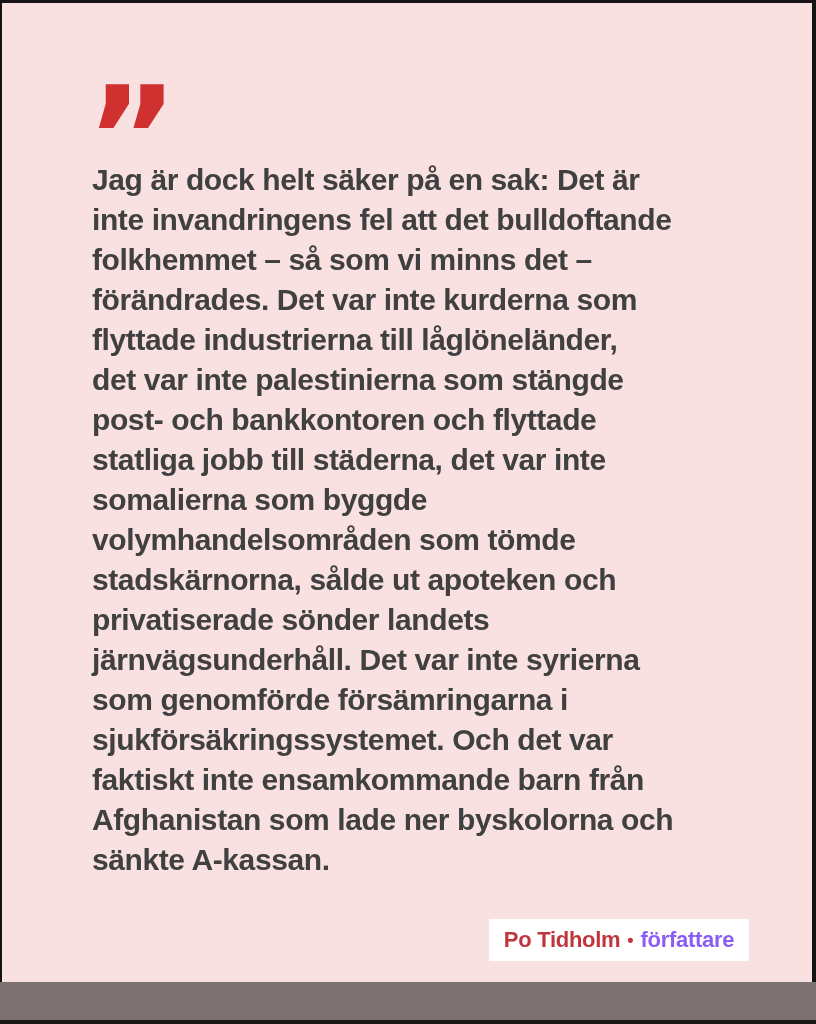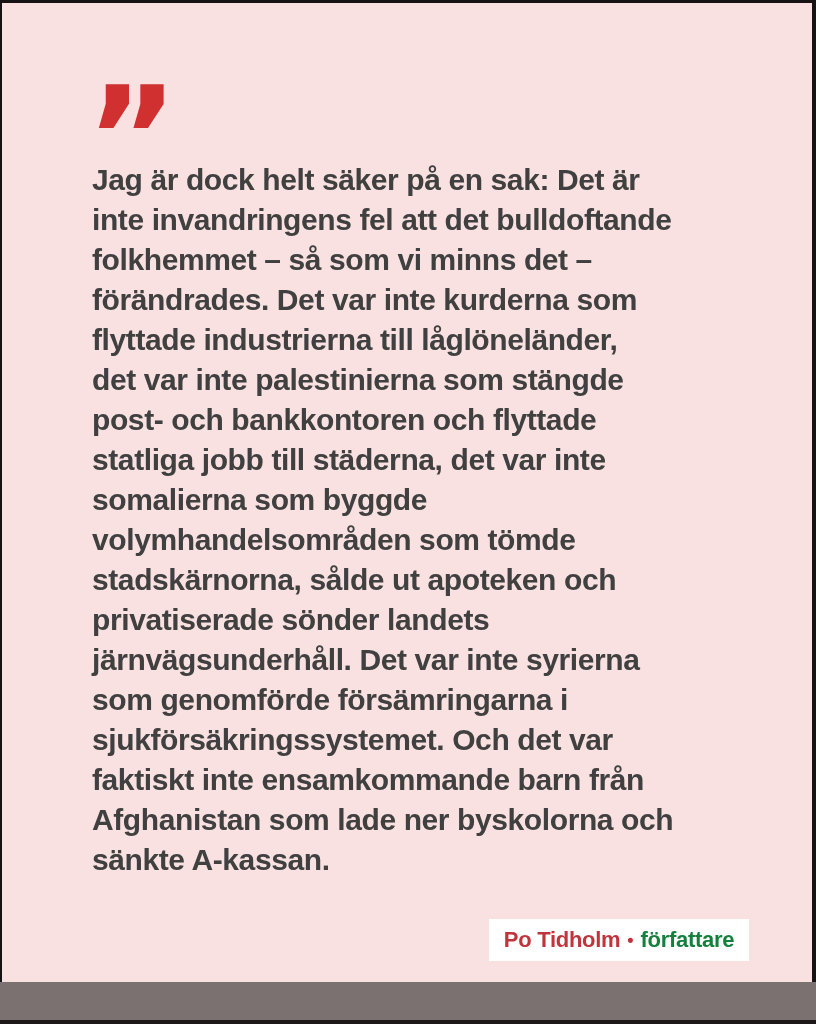--- a/index.html
+++ b/index.html
@@ -70,21 +70,21 @@
   .attribution-box .sep {
     font-size: 18px;
     font-weight: bold;
     color: #c0353c;
     line-height: 1;
   }
   .attribution-box .role {
     font-size: 22px;
     font-weight: bold;
     letter-spacing: -0.3px;
-    color: #15803d;
+    color: #8b5cf6;
   }
   .footer-bar {
     position: absolute;
     left: 0;
     right: 0;
     top: 982px;
     height: 38px;
     background: #7b7170;
   }
   .bottom-edge {

